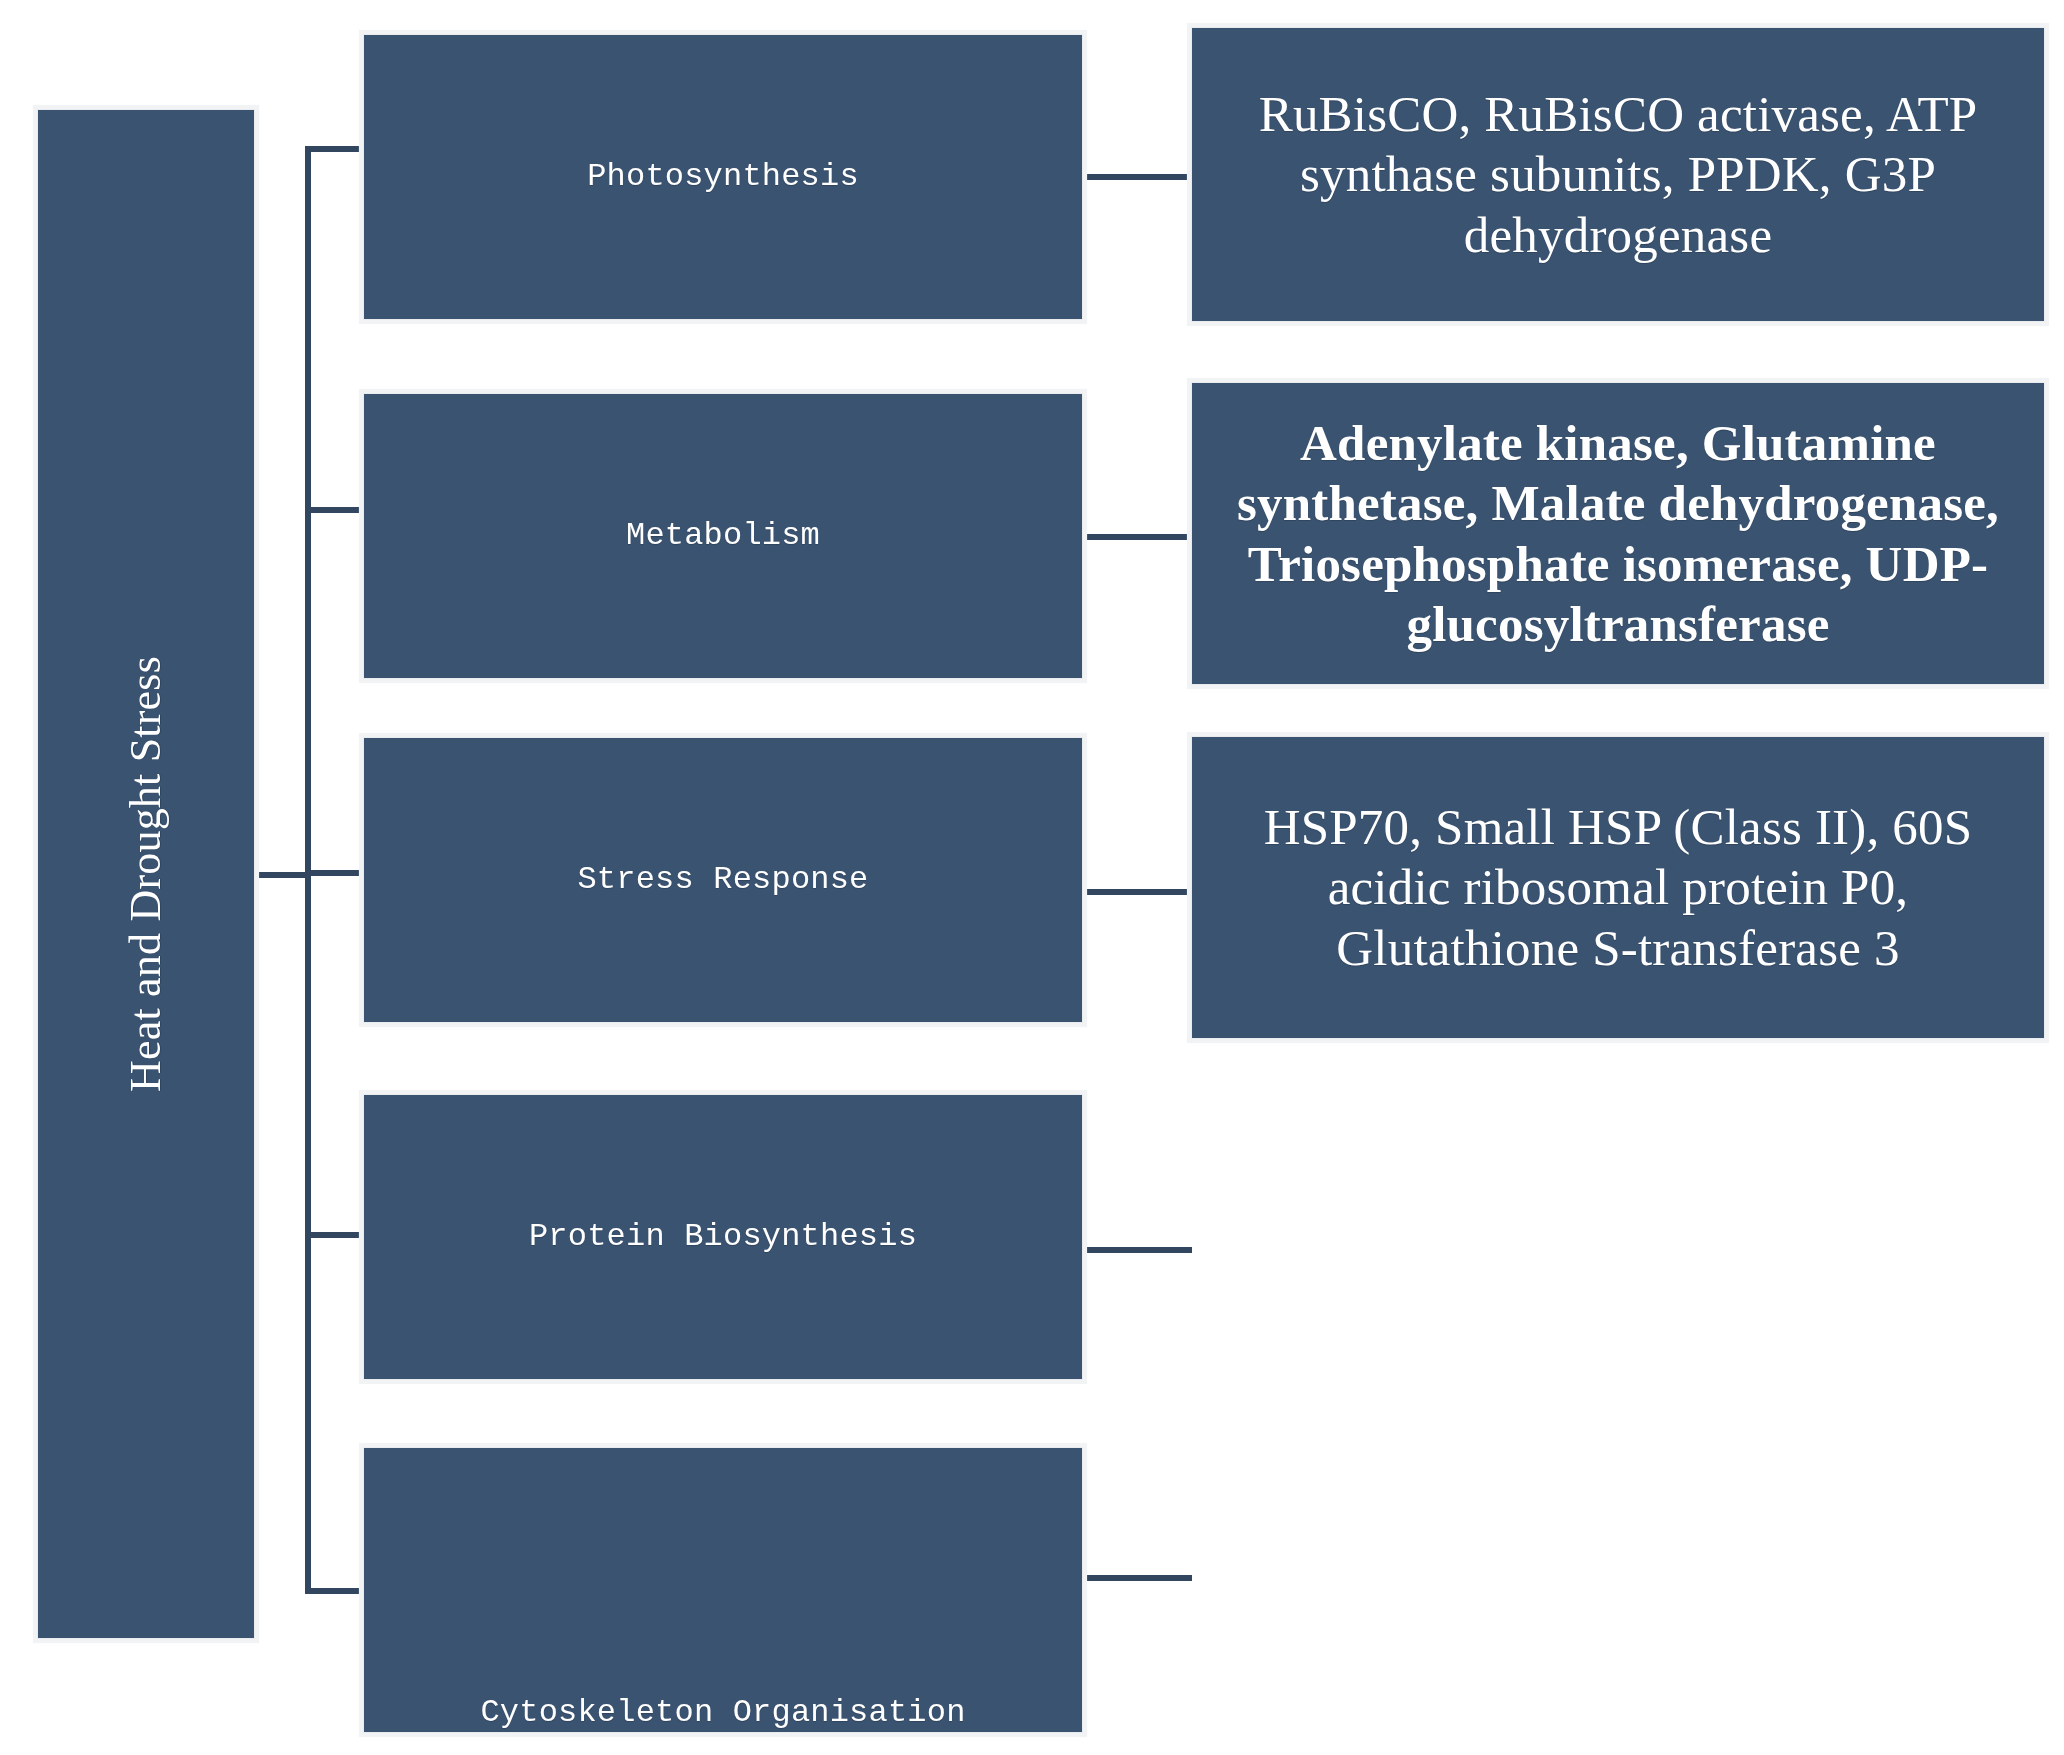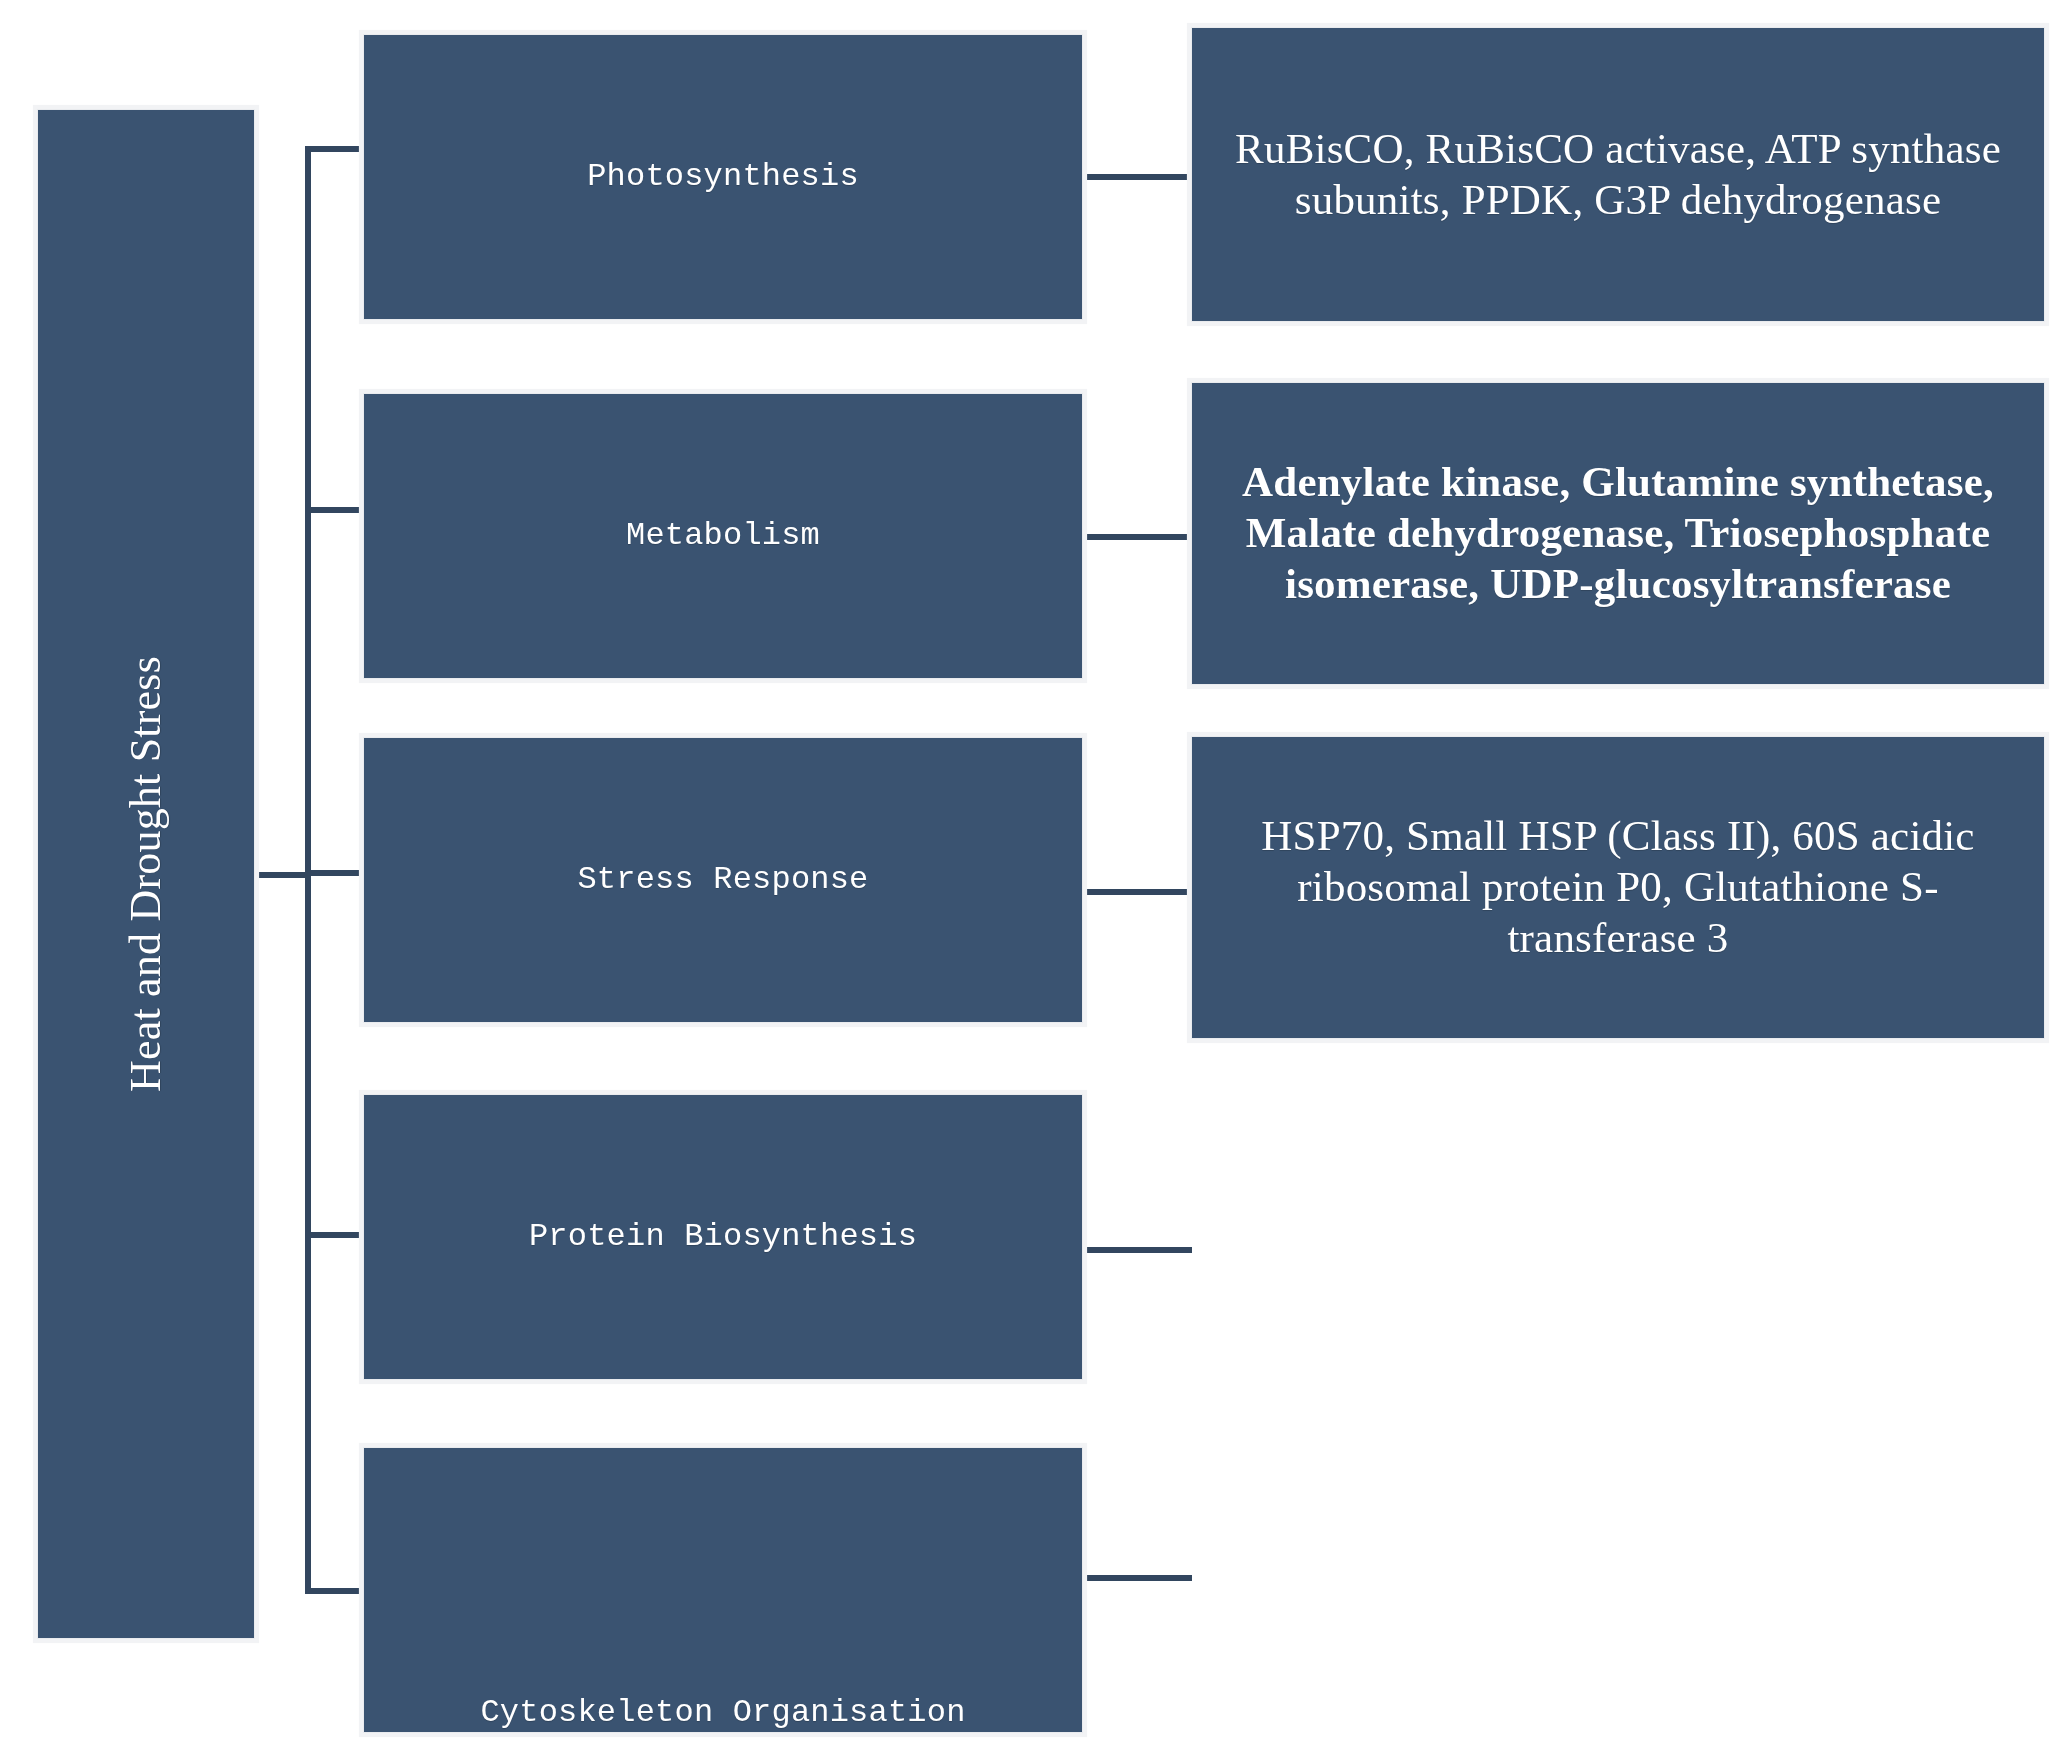--- a/index.html
+++ b/index.html
@@ -59,21 +59,21 @@
     left: 363px;
     width: 720px;
     font-size: 32px;
     font-family: Liberation Mono, monospace;
   }
 
   
   .prot-node {
     left: 1191px;
     width: 854px;
-    font-size: 43px;
+    font-size: 51px;
     text-align: center;
   }
   .prot-node .txt { padding: 0 28px; }
 
   
   .line {
     position: absolute;
     background: #32465f;
   }
   .line.h { height: 5.7px; }

